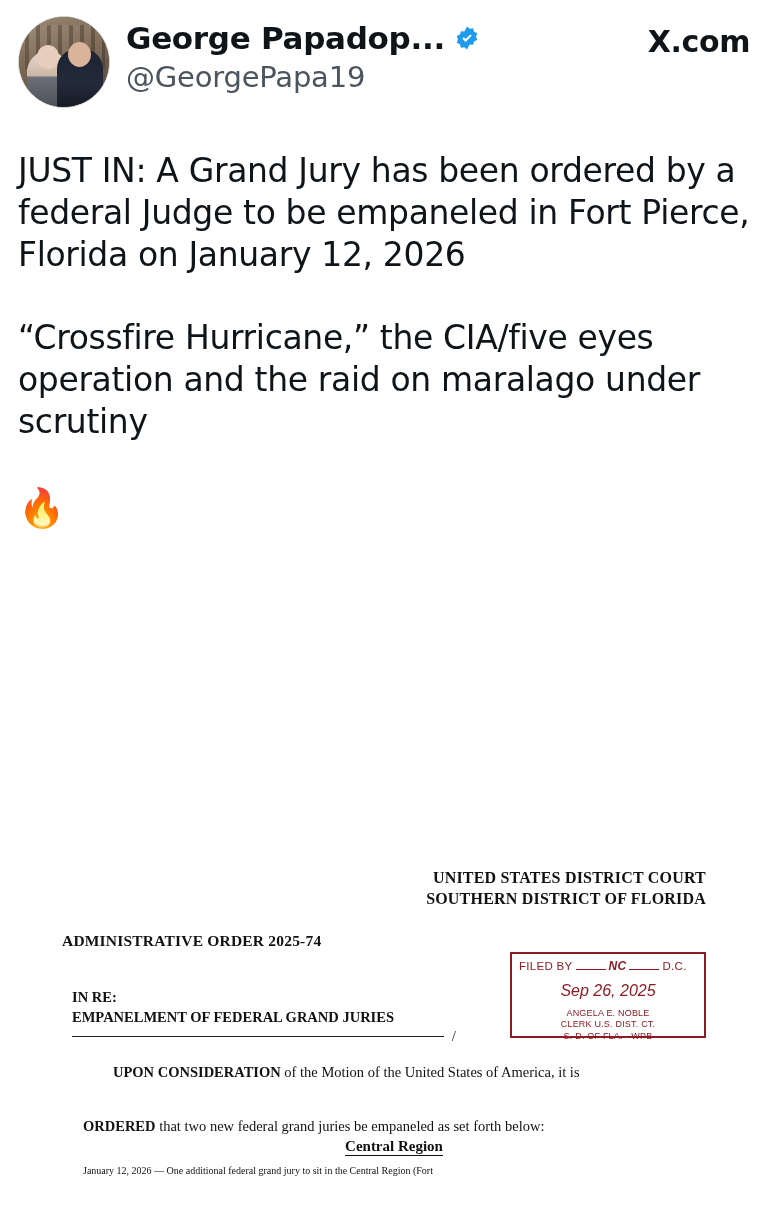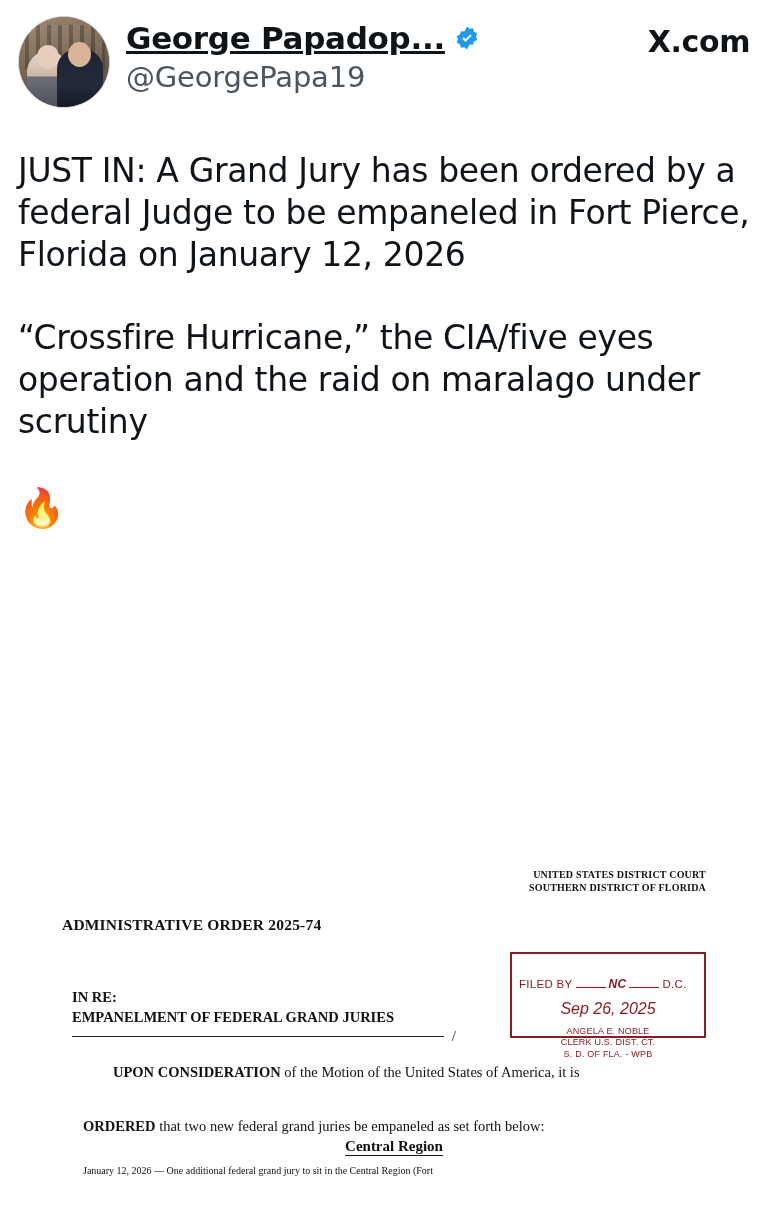--- a/index.html
+++ b/index.html
@@ -85,21 +85,20 @@
     display: flex;
     align-items: center;
     gap: 9px;
   }
   .display-name {
     font-size: 31px;
     font-weight: 700;
     color: #0f1419;
     letter-spacing: -0.3px;
     white-space: nowrap;
-    text-decoration: underline;
   }
   .verified {
     flex: 0 0 auto;
     width: 26px; height: 26px;
     display: inline-block;
   }
   .handle {
     margin-top: 4px;
     font-size: 29px;
     color: #4a5560;
@@ -147,21 +146,21 @@
   }
   .doc-inner {
     position: relative;
     width: 100%;
     height: 100%;
     padding: 0 62px;
   }
   .doc-head {
     text-align: right;
     font-weight: 700;
-    font-size: 10px;
+    font-size: 16px;
     line-height: 1.3;
     letter-spacing: .2px;
     padding-top: 28px;
   }
   .doc-order {
     font-weight: 700;
     font-size: 15.5px;
     letter-spacing: .2px;
     margin-top: 22px;
   }
@@ -190,21 +189,21 @@
   }
 
   .stamp {
     position: absolute;
     right: 62px;
     top: 112px;
     width: 196px;
     height: 86px;
     border: 2px solid #8e1b23;
     color: #8e1b23;
-    padding: 23px 7px 0 7px;
+    padding: 5px 7px 0 7px;
     font-family: "Liberation Sans", "DejaVu Sans", sans-serif;
   }
   .stamp-line1 {
     font-size: 11.5px;
     letter-spacing: .3px;
     display: flex;
     align-items: baseline;
     gap: 3px;
     white-space: nowrap;
   }

